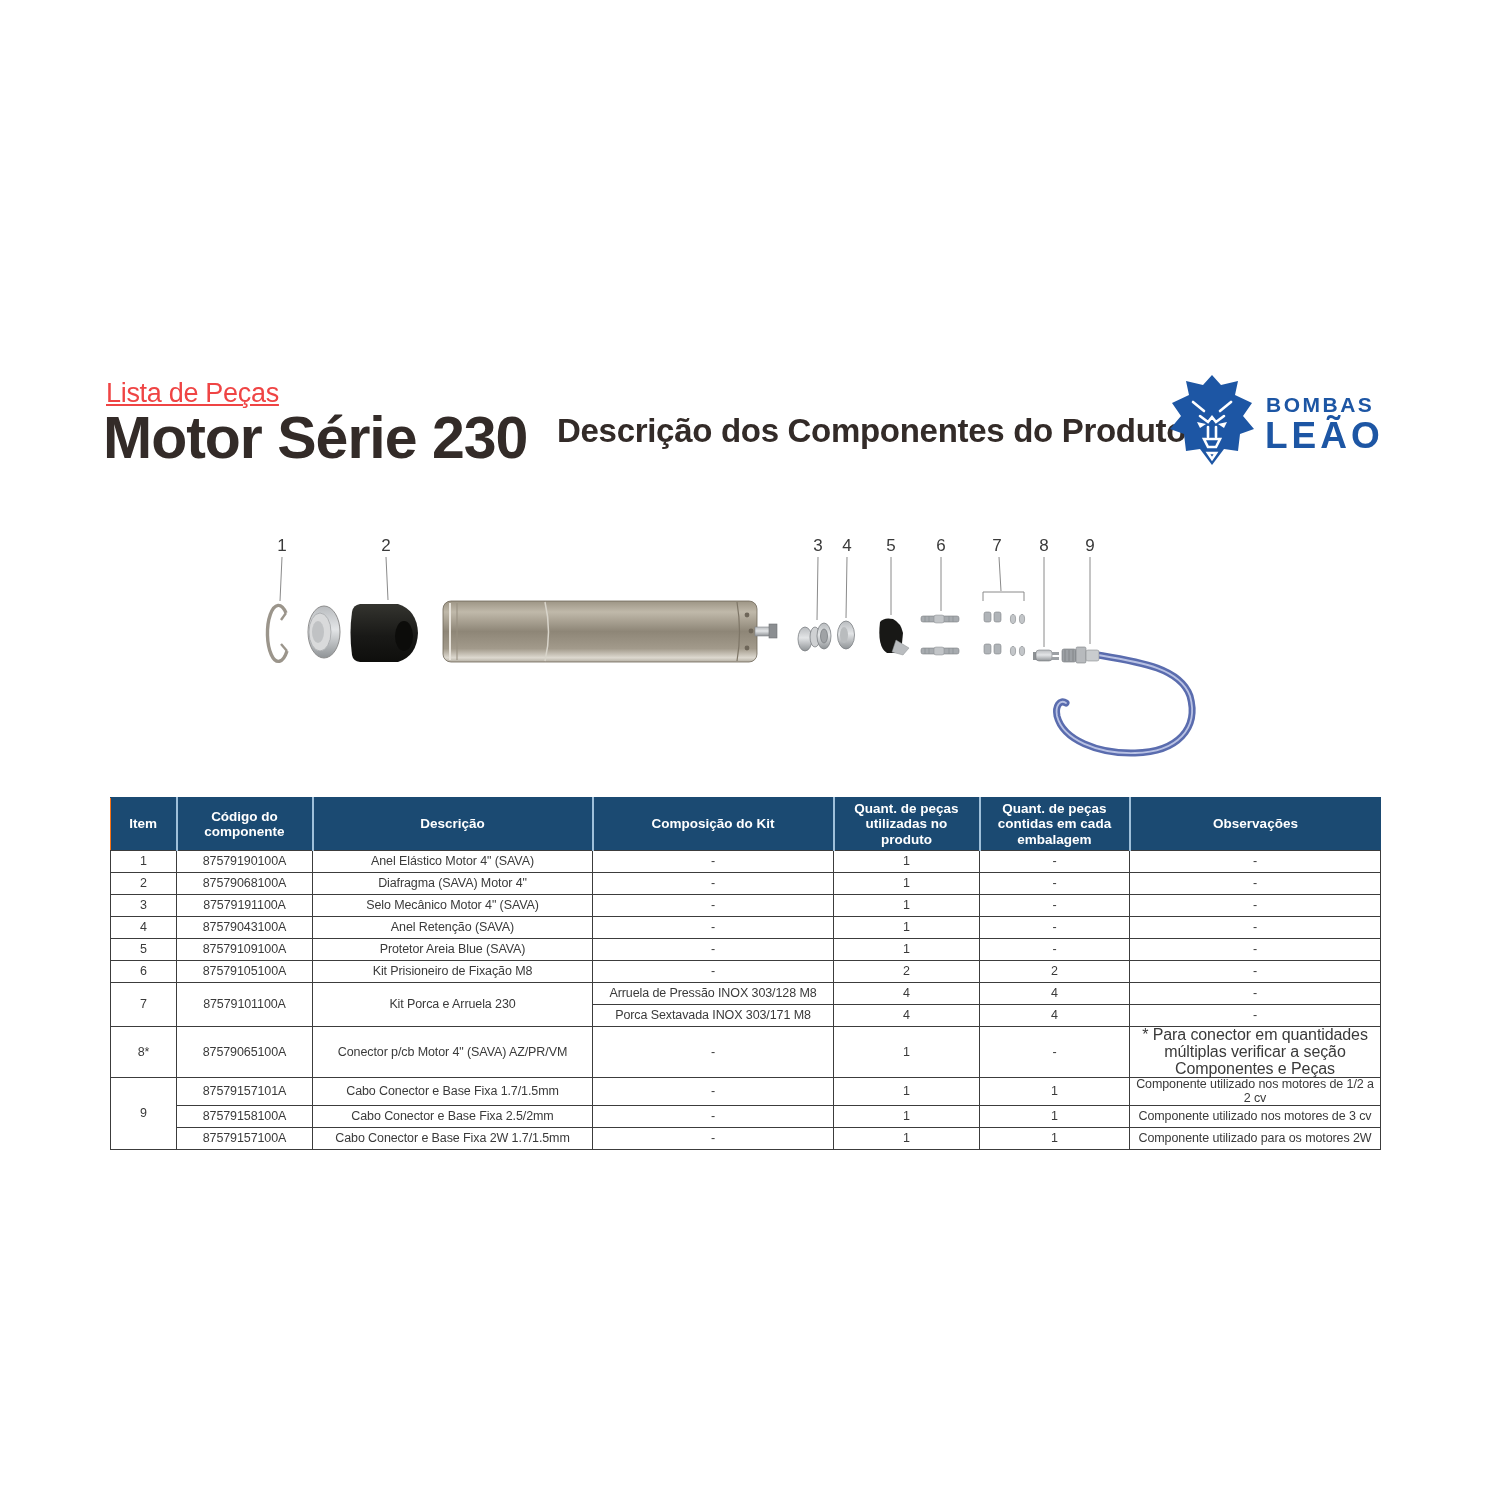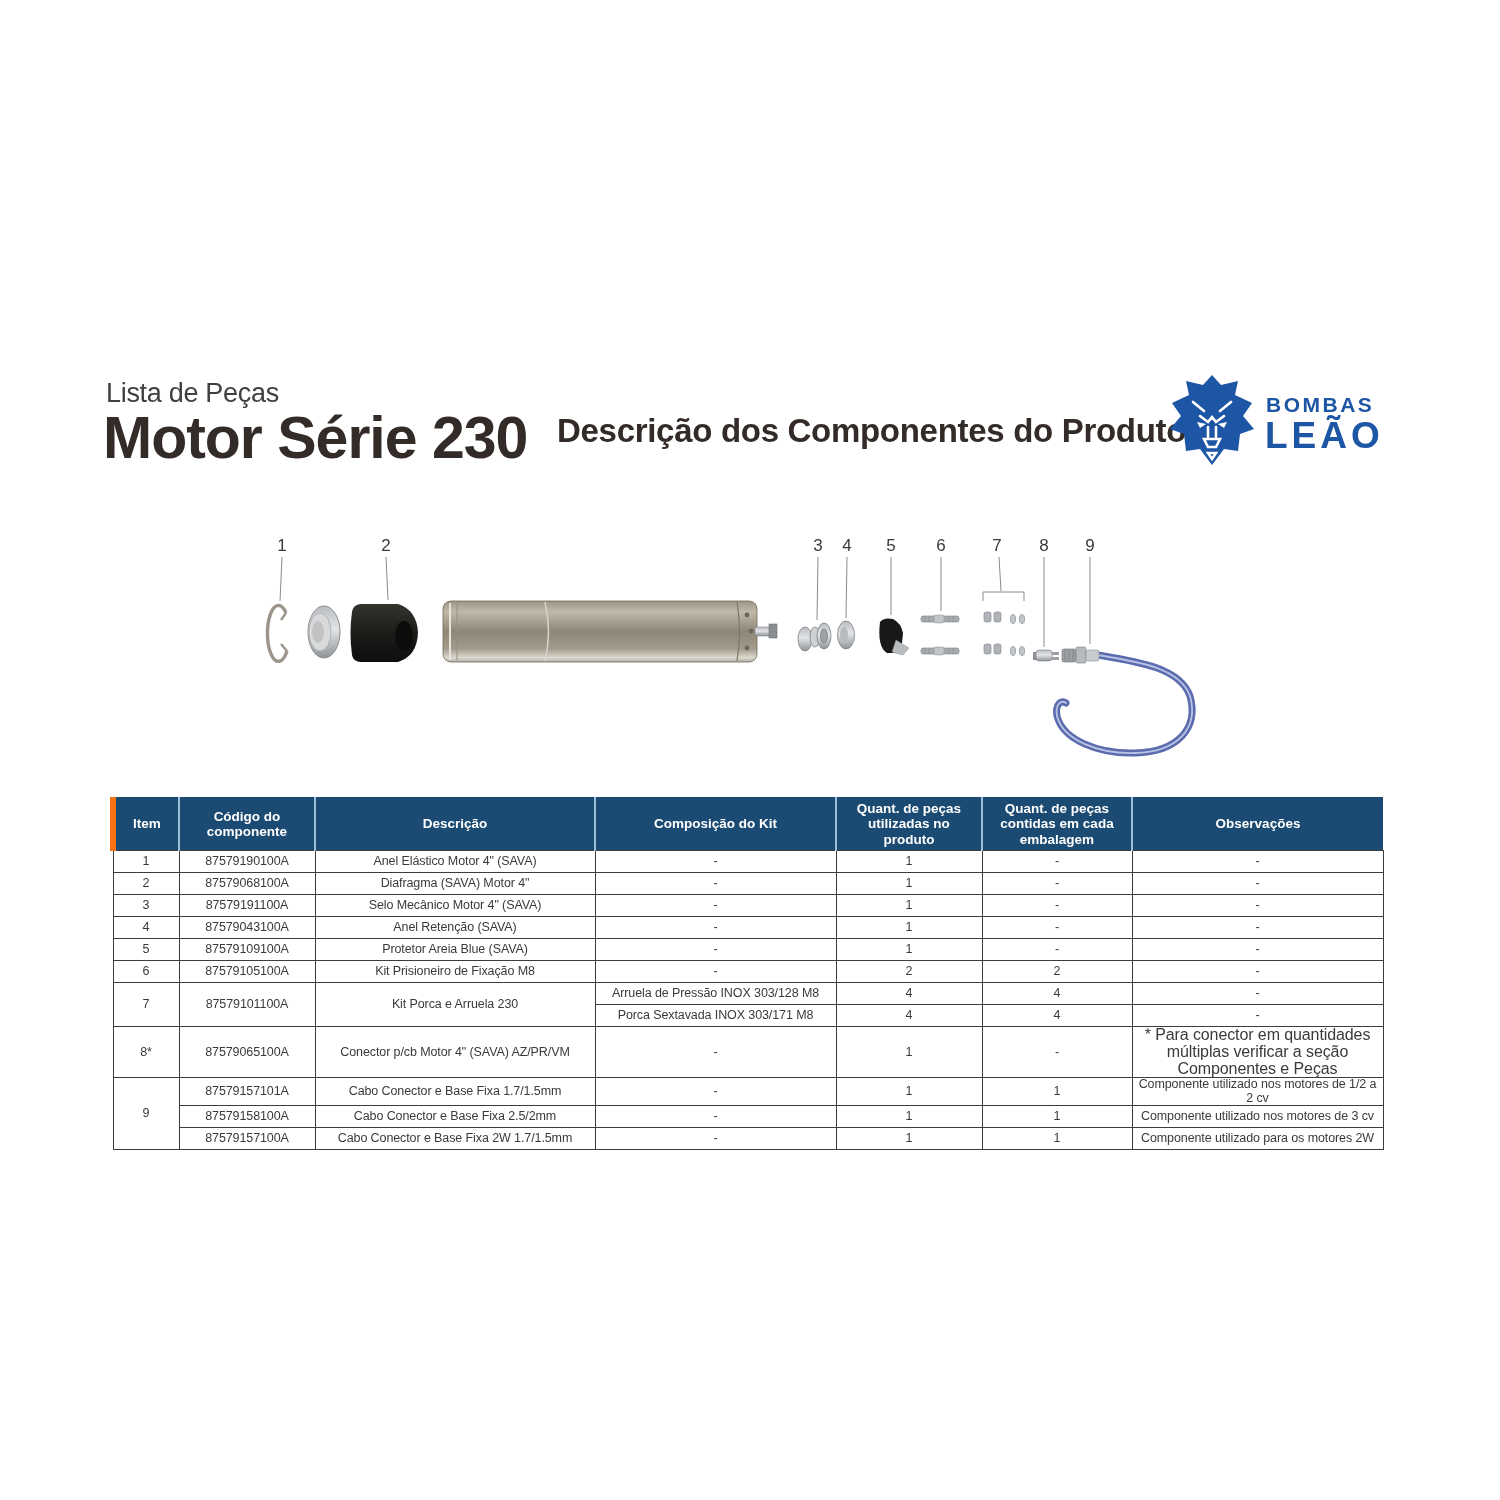--- a/index.html
+++ b/index.html
@@ -1,29 +1,29 @@
 <!DOCTYPE html>
 <html><head>
 <meta charset="utf-8">
 <style>
   html,body{margin:0;padding:0;background:#fff;}
   .page{position:relative;width:1500px;height:1500px;background:#ffffff;overflow:hidden;
         font-family:"Liberation Sans", sans-serif;color:#3a3a3a;}
   
-  .kicker{position:absolute;left:106px;top:378px;font-size:27px;font-weight:500;color:#404040;letter-spacing:-0.3px;}
+  .kicker{position:absolute;left:106px;top:378px;font-size:27px;font-weight:500;color:#ef4444;letter-spacing:-0.3px;text-decoration:underline;}
   .doc-title{position:absolute;left:103px;top:404px;font-size:59px;font-weight:800;color:#332b28;letter-spacing:-1px;}
   .section-title{position:absolute;left:557px;top:412px;font-size:33px;font-weight:800;color:#332b28;letter-spacing:-0.3px;}
   .logo-box{position:absolute;left:1160px;top:372px;width:240px;height:105px;}
   
   .diagram{position:absolute;left:240px;top:520px;width:1040px;height:280px;}
   
   .parts-table{position:absolute;left:110px;top:797px;width:1270px;border-collapse:collapse;table-layout:fixed;}
   .parts-table th{background:#1b4a72;color:#ffffff;font-size:13.5px;font-weight:700;line-height:1.12;
       height:48px;padding:2px 4px;border-left:2px solid #9fc0da;border-bottom:1px solid #3c3c3c;border-top:1px solid #1b4a72;}
-  .parts-table th:first-child{border-left:6px solid #f97316;}
+  .parts-table th:first-child{border-left:1px solid #f97316;}
   .parts-table td{border:1px solid #3c3c3c;font-size:12.5px;color:#3a3a3a;text-align:center;
       vertical-align:middle;padding:0 5px;height:21px;line-height:1.05;letter-spacing:-0.1px;}
   .parts-table tr.tall td{height:43px;}
   .parts-table td.obs-note{font-size:16px;}
 </style>
 </head>
 <body>
 
 <div class="page">
 

